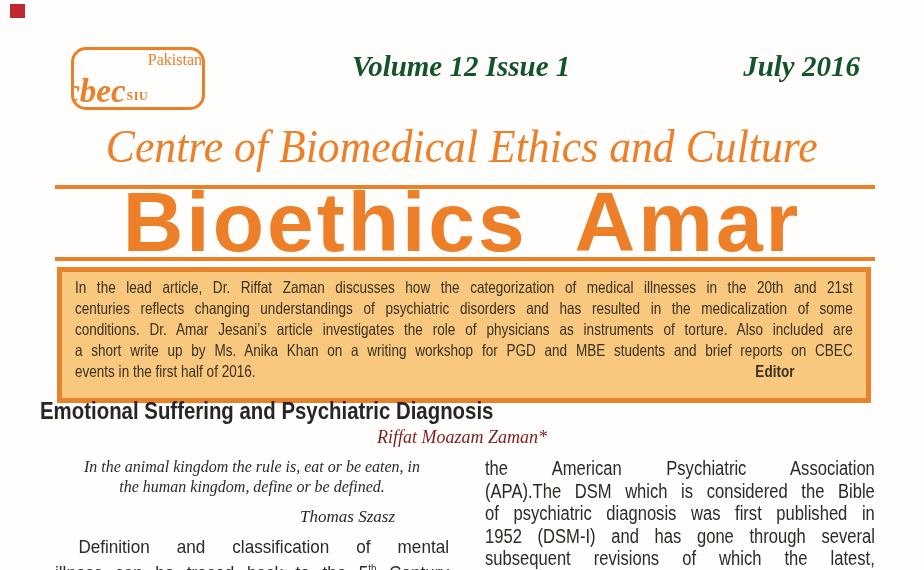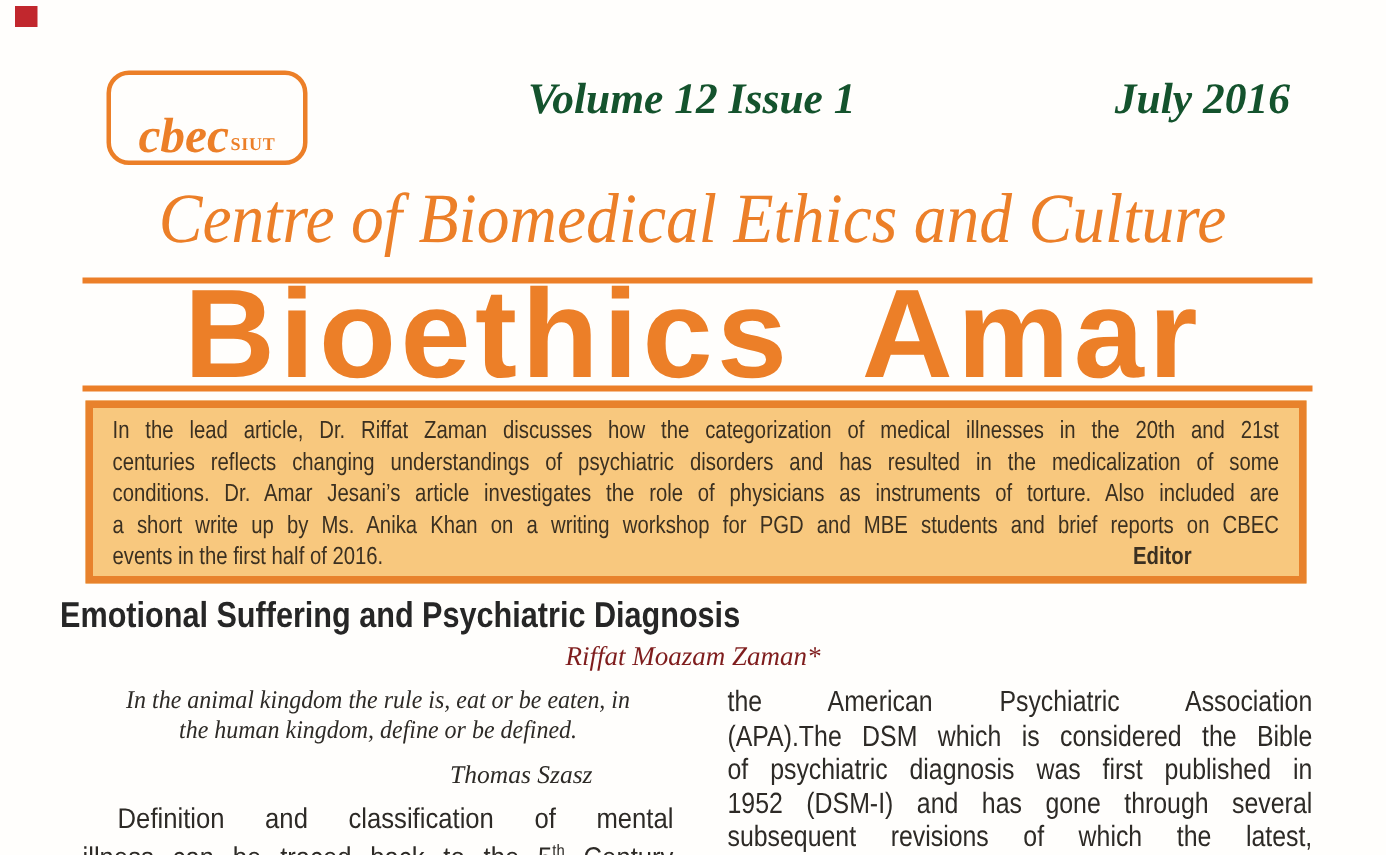--- a/index.html
+++ b/index.html
@@ -38,21 +38,21 @@
   .rule-top { top: 185px; }
   .rule-bottom { top: 257px; }
   .masthead-title {
     position: absolute; top: 186px; left: 0; right: 0; text-align: center;
     color: #ec7f28; font-weight: bold; font-size: 84px; line-height: 72px;
     letter-spacing: 3px; word-spacing: .28em;
   }
 
   
   .editor-box {
-    position: absolute; left: 57px; top: 267px; right: 53px; height: 122px;
+    position: absolute; left: 57px; top: 267px; right: 53px; height: 136px;
     box-sizing: border-box; border: 5px solid #e8822c; background: #f8c87e;
     padding: 5px 13px 0; overflow: hidden;
   }
   .editor-inner {
     font-size: 16.5px; line-height: 21px; color: #3b3021;
     transform: scaleX(.82); transform-origin: 0 0; width: 121.9%;
   }
   .ebox-line { text-align: justify; text-align-last: justify; }
   .ebox-last { display: flex; justify-content: space-between; }
   .editor-sig { padding-right: 71px; font-weight: bold; }
@@ -94,20 +94,21 @@
 <div class="page">
 
   <div class="corner-mark"></div>
 
   <div class="logo-box">
     <div class="logo-top">
       <span class="logo-cbec">cbec</span>
       <span class="logo-siut">SIUT</span>
     </div>
     <div class="logo-divider"></div>
+    <div class="logo-pakistan">Pakistan</div>
   </div>
 
   <div class="volume">Volume 12 Issue 1</div>
   <div class="issue-date">July 2016</div>
 
   <div class="centre-name">
     <span class="centre-squeeze">Centre of Biomedical Ethics and Culture</span>
   </div>
 
   <div class="rule rule-top"></div>

